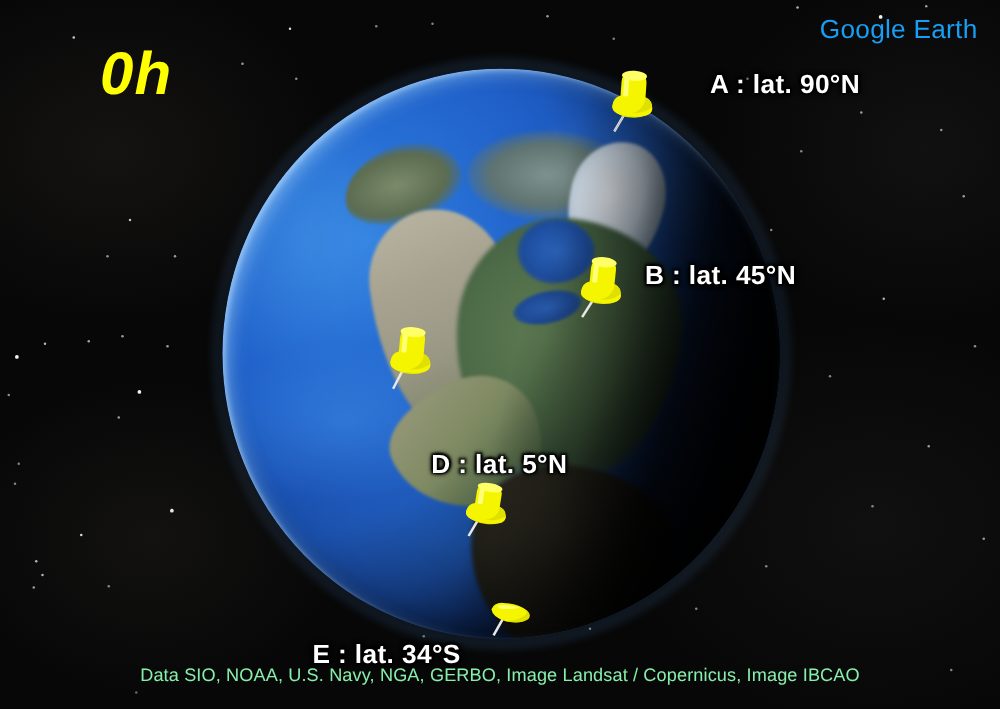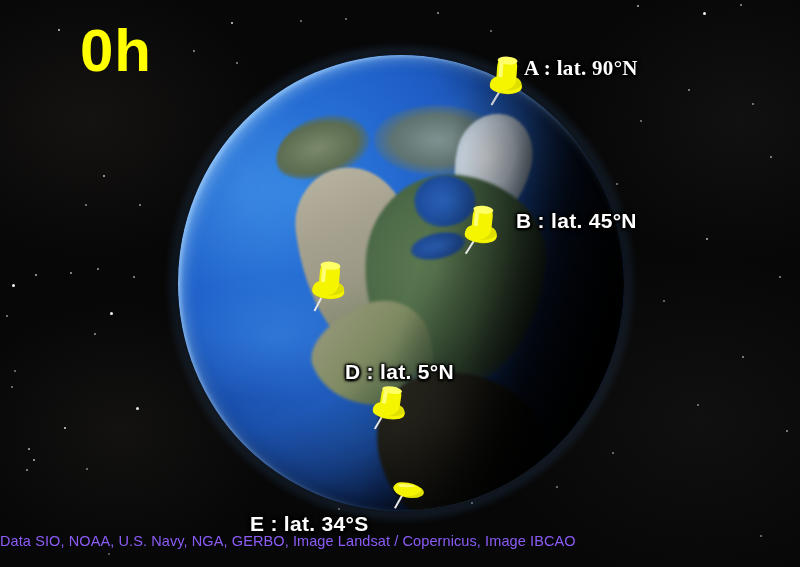--- a/index.html
+++ b/index.html
@@ -197,41 +197,43 @@
     text-shadow:
       -1.5px -1.5px 2px rgba(0,0,0,.9),
        1.5px -1.5px 2px rgba(0,0,0,.9),
       -1.5px  1.5px 2px rgba(0,0,0,.9),
        1.5px  1.5px 2px rgba(0,0,0,.9),
        0 0 5px rgba(0,0,0,.95);
   }
 
   #time-label {
     position: absolute;
-    left: 80px; top: 21px;
+    left: 80px; top: 36px;
     color: #ffff00;
-    font-size: 60px;
+    font-size: 48px;
     font-weight: bold;
     line-height: 1;
     letter-spacing: 1px;
+    font-style: italic;
   }
 
   #brand {
     position: absolute;
     right: 18px; top: 12px;
     color: #189ef2;
     font-size: 21px;
     letter-spacing: .2px;
   }
 
   #attribution {
     position: absolute;
     left: 0; right: 0;
     bottom: 18px;
-    color: #8b5cf6;
+    text-align: center;
+    color: #86efac;
     font-size: 14.5px;
     letter-spacing: .1px;
   }
 </style>
 </head>
 <body>
 
 <div id="screen">
 
   <div class="space">
@@ -354,23 +356,24 @@
 
   <div class="pin" style="left:379px;top:466px;width:46px;height:52px;transform:rotate(12deg);">
     <svg viewBox="0 0 46 52">
       <path d="M19 28 L14 44" stroke="#e8e8e8" stroke-width="2" fill="none"></path>
       <path d="M8 24 Q9 18 16 17 Q28 15 36 19 Q41 22 38 26 Q33 31 21 31 Q10 30 8 24 Z" fill="#f5f500"></path>
       <path d="M12 20 Q20 17 30 18 Q24 21 14 22 Z" fill="#ffff8c" opacity=".8"></path>
       <path d="M36 19 Q41 22 38 26 Q33 31 21 31 Q32 28 36 22 Z" fill="#cccc00" opacity=".5"></path>
     </svg>
   </div>
 
-  <div class="pin-label" style="left:524px;top:56px;font-family:Liberation Serif, serif;">A : lat. 90°N</div>
+  <div class="pin-label" style="left:568px;top:56px;">A : lat. 90°N</div>
   <div class="pin-label" style="left:516px;top:209px;">B : lat. 45°N</div>
   <div class="pin-label" style="left:345px;top:360px;">D : lat. 5°N</div>
   <div class="pin-label" style="left:250px;top:464px;margin-top:48px;">E : lat. 34°S</div>
 
   <div id="time-label">0h</div>
 
+  <div id="brand">Google Earth</div>
 
   <div id="attribution">Data SIO, NOAA, U.S. Navy, NGA, GERBO, Image Landsat / Copernicus, Image IBCAO</div>
 
 </div>
 
 </body></html>

